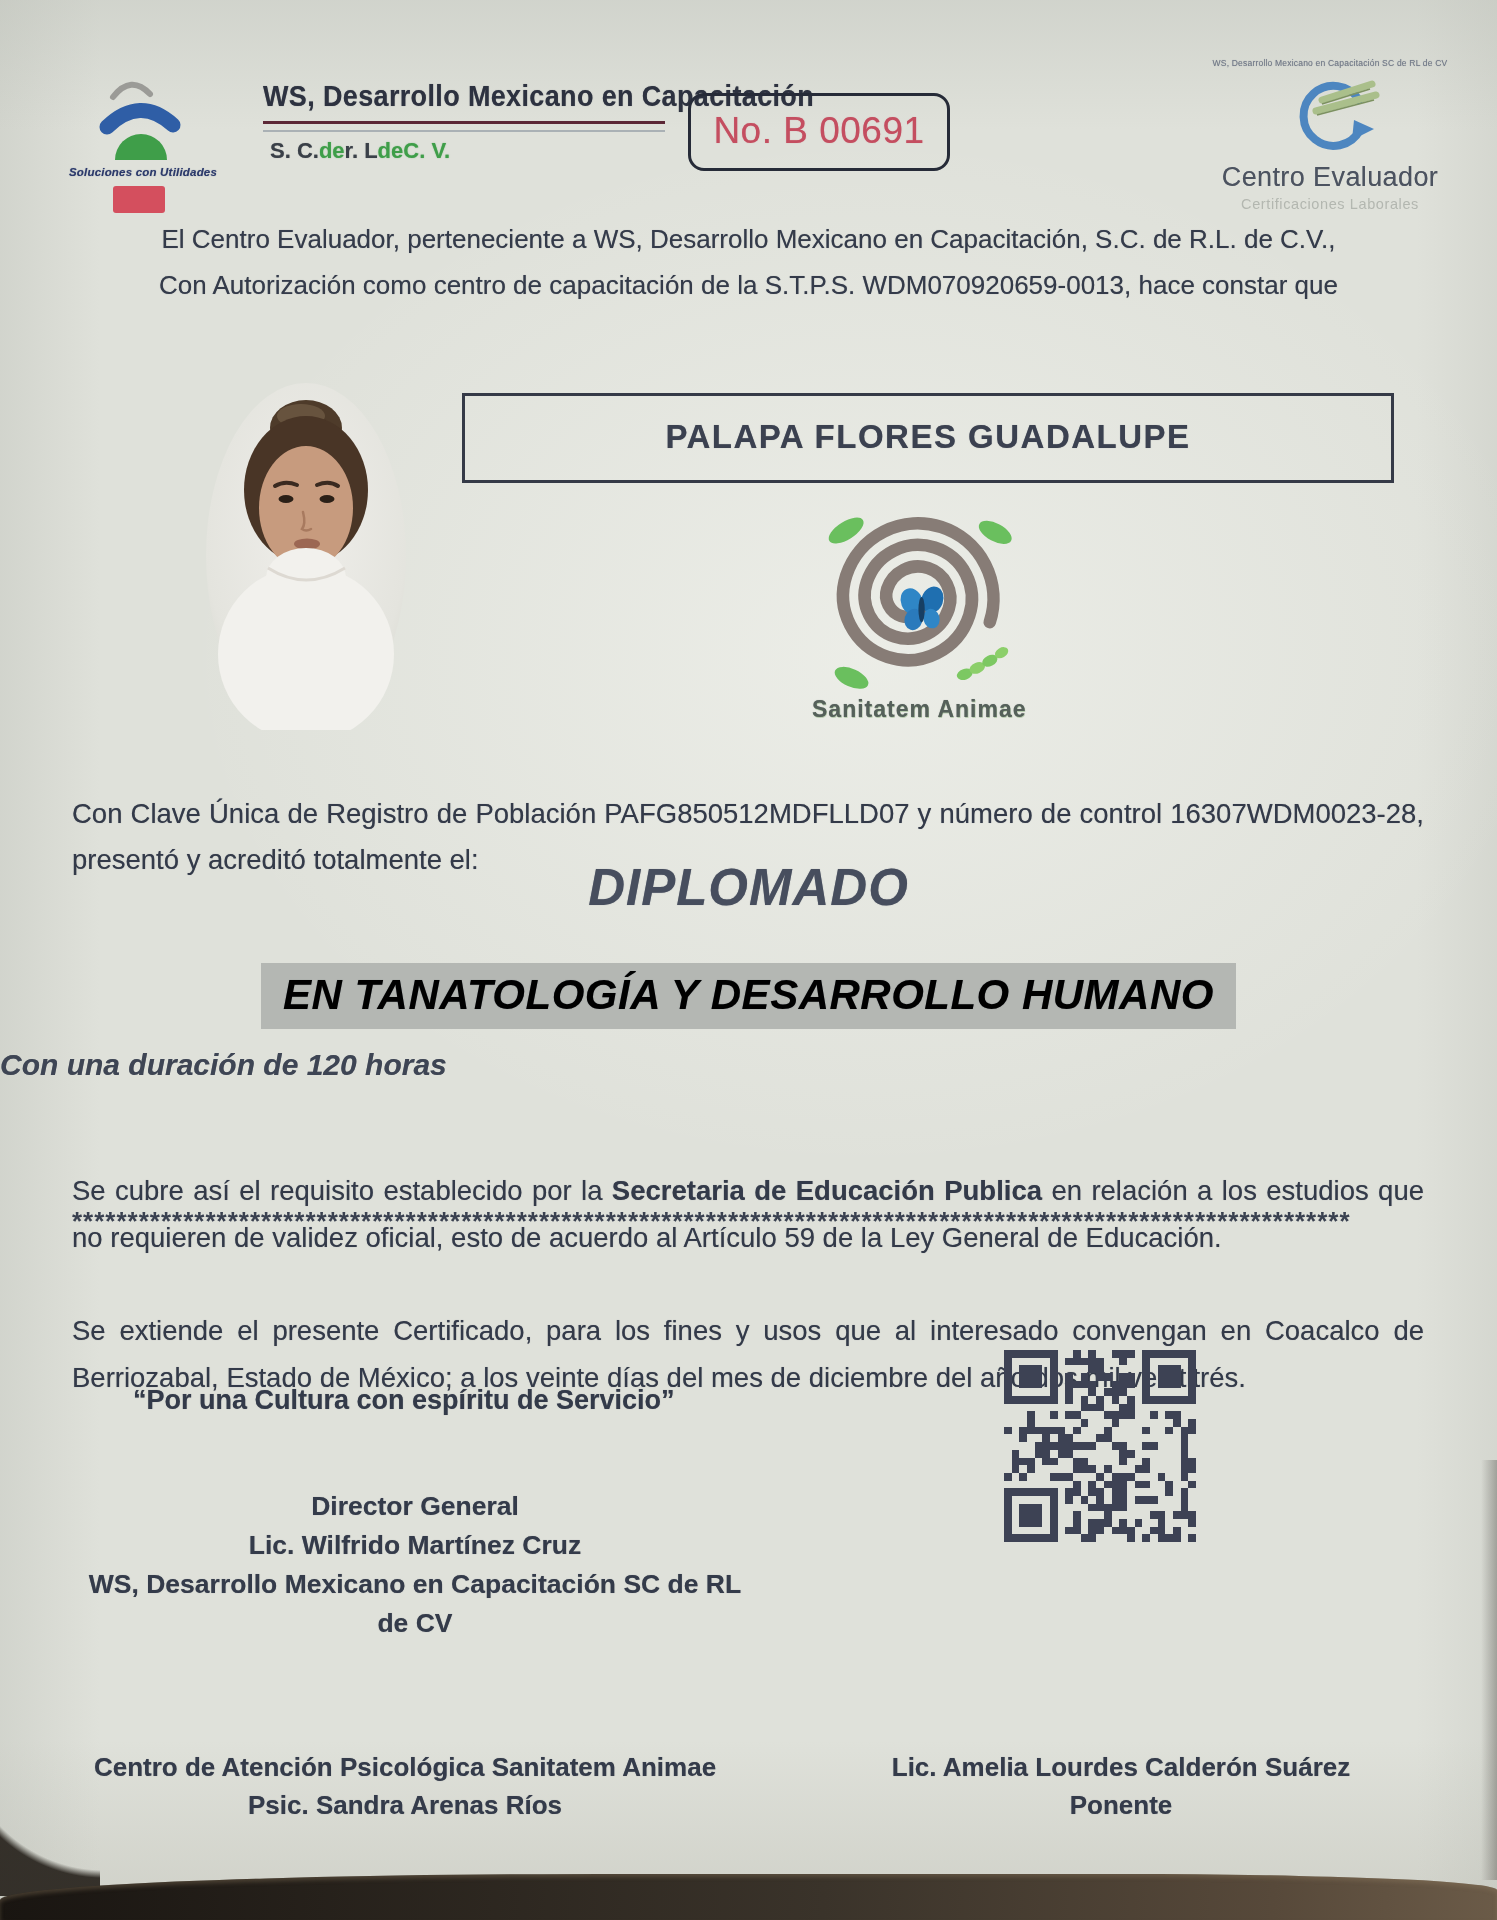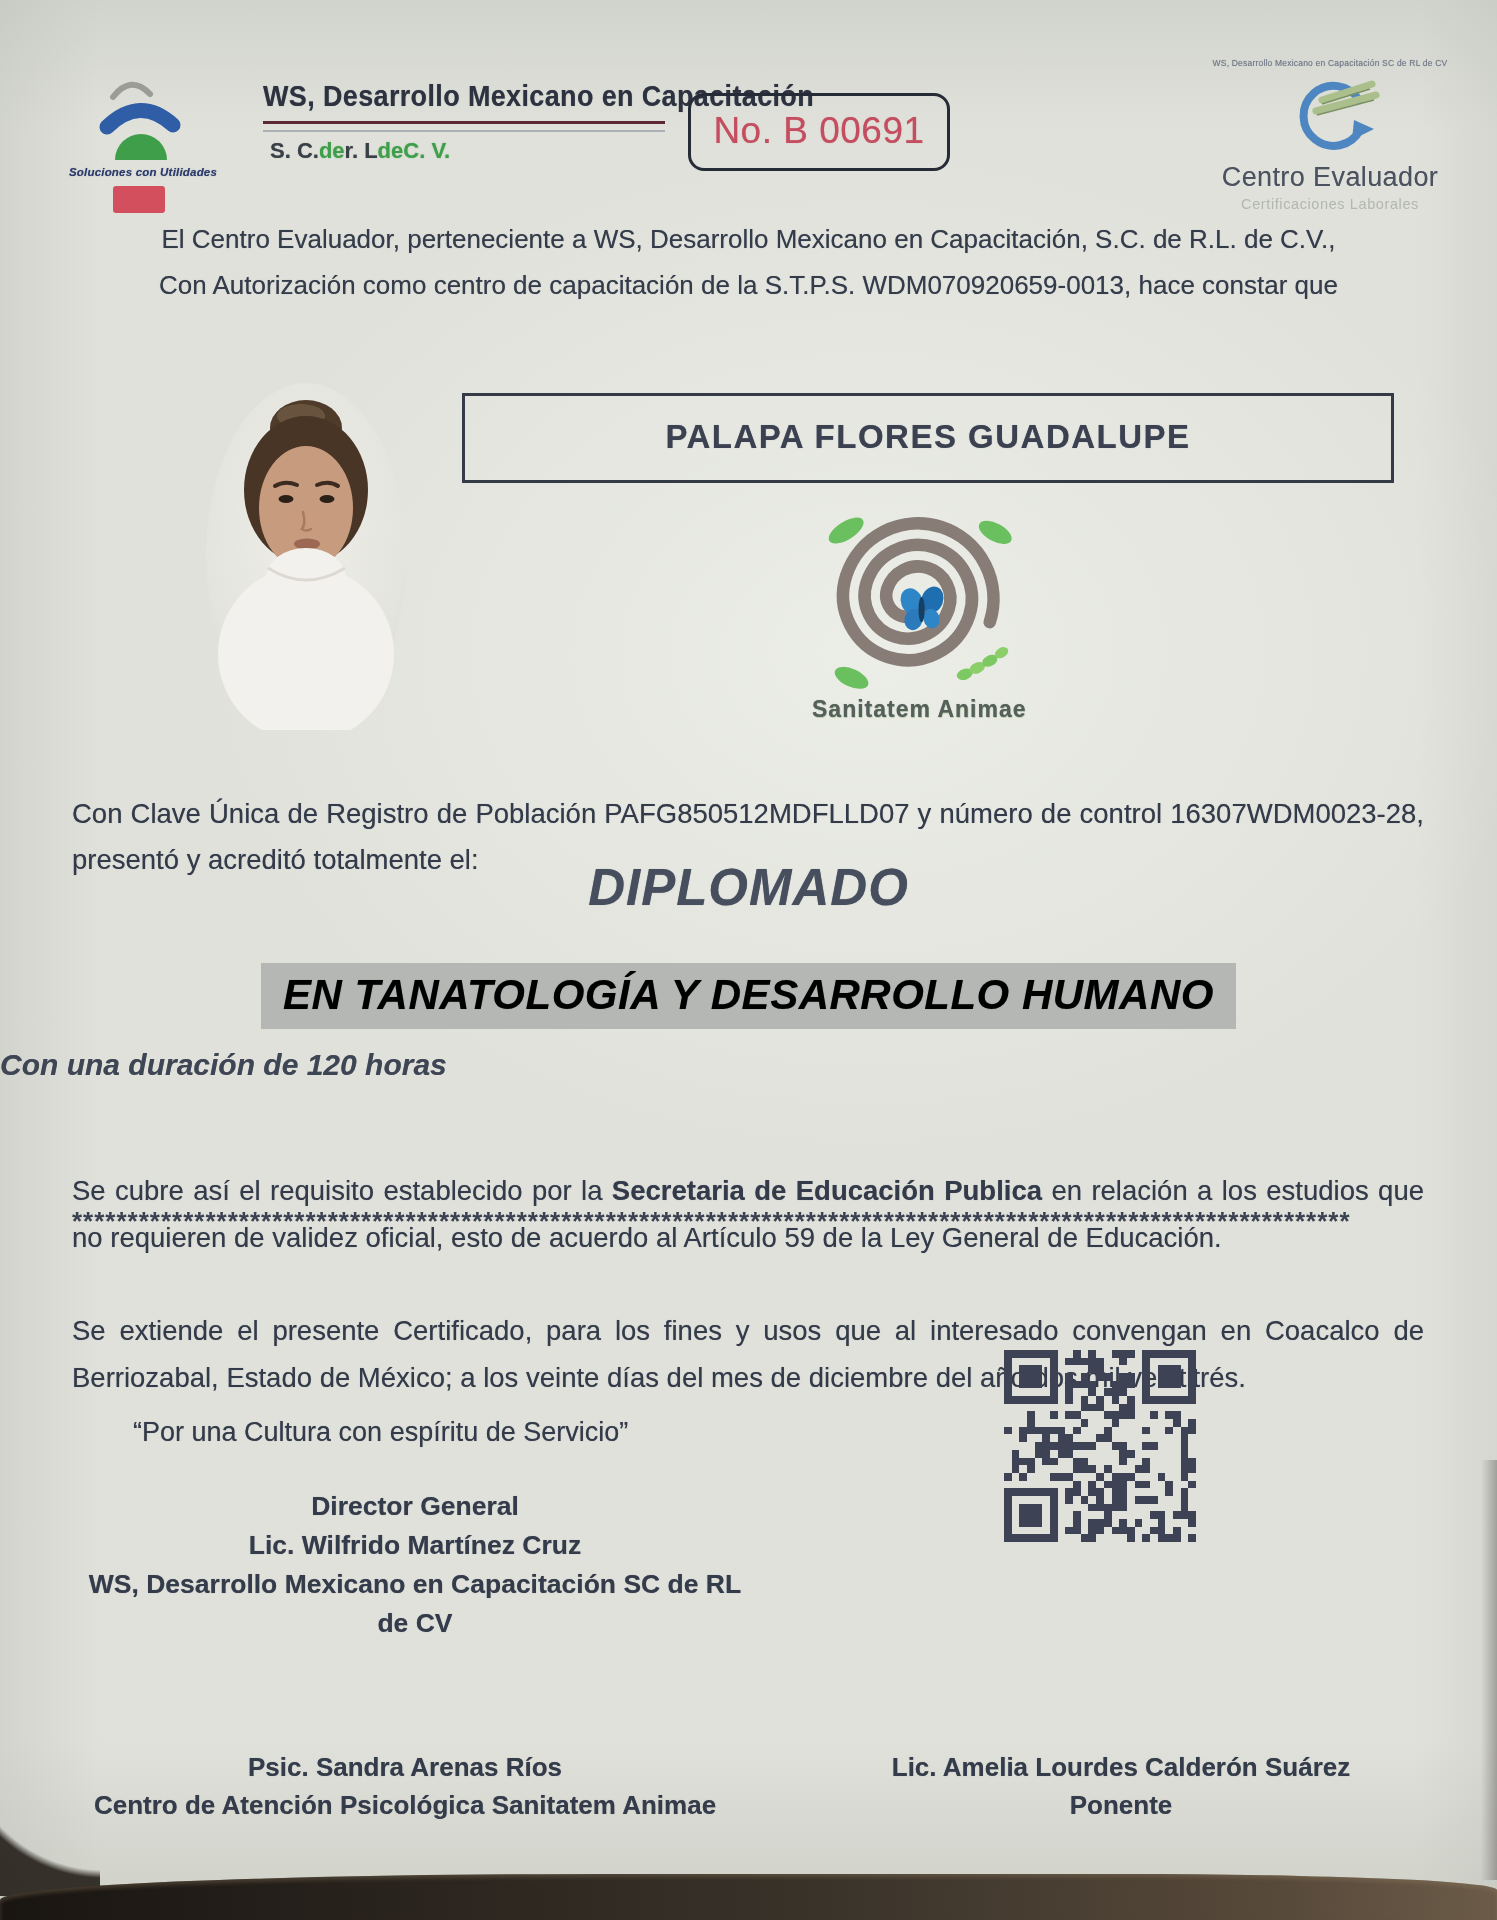--- a/index.html
+++ b/index.html
@@ -64,22 +64,22 @@
     font-size:51px;font-weight:bold;font-style:italic;color:#474e5e;letter-spacing:1px;
     text-shadow:0 0 .8px rgba(71,78,94,.6);}
   .diploma-sub-wrap{position:absolute;left:0;right:0;top:963px;text-align:center;}
   .diploma-sub{display:inline-block;background:#b4b7b3;padding:8px 22px 10px;
     font-size:42px;font-weight:bold;font-style:italic;color:#000000;letter-spacing:.5px;
     text-shadow:0 0 .8px rgba(62,68,84,.6);}
   .duration{position:absolute;left:0;right:0;top:1048px;text-align:left;
     font-size:30px;font-weight:bold;font-style:italic;color:#3e4554;text-shadow:0 0 .6px rgba(62,69,84,.5);}
   .stars{position:absolute;left:72px;top:1206px;width:1352px;font-size:26px;font-weight:bold;
     letter-spacing:1px;color:#3a4150;white-space:nowrap;overflow:hidden;}
-  .motto{position:absolute;left:133px;top:1385px;font-size:27px;font-weight:normal;color:#333a49;
-    text-shadow:0 0 .7px rgba(51,58,73,.6);margin-top:32px;}
+  .motto{position:absolute;left:133px;top:1385px;font-size:27px;font-weight:bold;color:#333a49;
+    text-shadow:0 0 .7px rgba(51,58,73,.6);}
   
   .qr{position:absolute;left:1004px;top:1350px;width:192px;height:192px;}
   .sig{position:absolute;text-align:center;font-weight:bold;color:#343b4a;
     text-shadow:0 0 .7px rgba(52,59,74,.55);}
   .sig div{line-height:39px;}
   .sig-director{left:70px;top:1487px;width:690px;font-size:26.5px;}
   .sig-left{left:85px;top:1748px;width:640px;font-size:26px;}
   .sig-right{left:838px;top:1748px;width:566px;font-size:26px;}
   .sig-left div,.sig-right div{line-height:38px;}
   
@@ -417,22 +417,22 @@
       <rect x="24" y="24" width="1" height="1" fill="#3d4254"></rect>
     </svg>
 
   <div class="sig sig-director">
     <div>Director General</div>
     <div>Lic. Wilfrido Martínez Cruz</div>
     <div>WS, Desarrollo Mexicano en Capacitación SC de RL de CV</div>
   </div>
 
   <div class="sig sig-left">
+    <div>Centro de Atención Psicológica Sanitatem Animae</div>
     <div>Psic. Sandra Arenas Ríos</div>
-    <div>Centro de Atención Psicológica Sanitatem Animae</div>
   </div>
 
   <div class="sig sig-right">
     <div>Lic. Amelia Lourdes Calderón Suárez</div>
     <div>Ponente</div>
   </div>
 
   <div class="right-shade"></div>
   <div class="corner-dark"></div>
   <div class="table-edge"></div>

